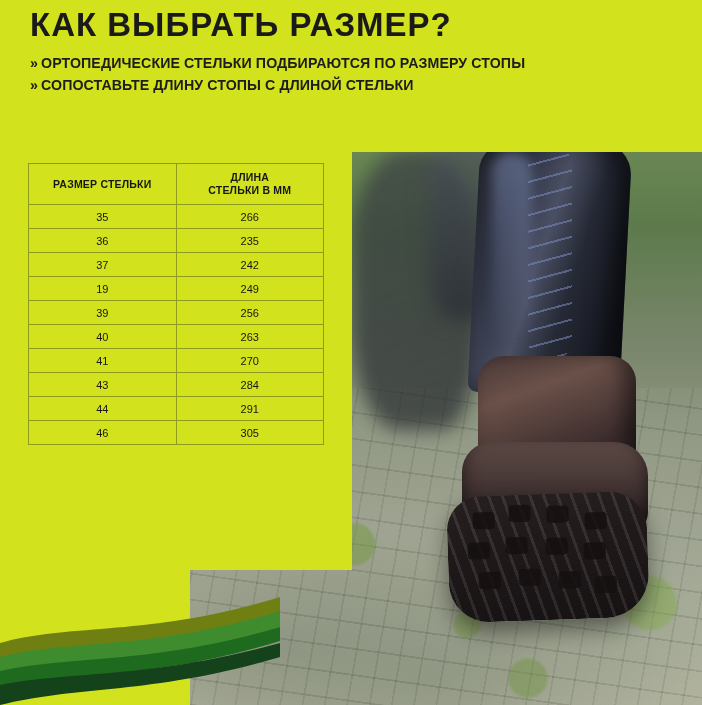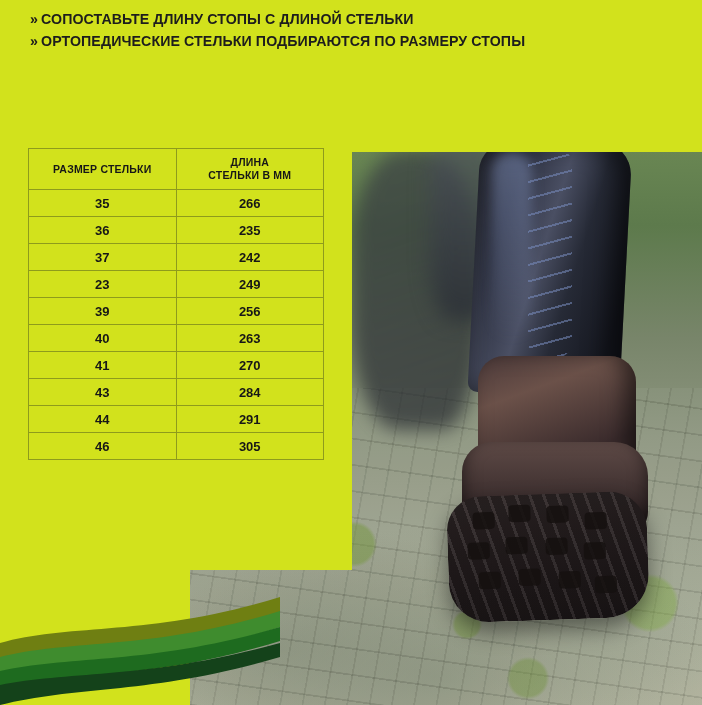--- a/index.html
+++ b/index.html
@@ -180,21 +180,21 @@
     letter-spacing: .1px;
   }
   .bullets li .chev {
     font-weight: bold;
     padding-right: 3px;
   }
 
   
   .table-wrap {
     position: absolute;
-    left: 28px; top: 148px;
+    left: 28px; top: 163px;
     width: 344px;
   }
   table.sizes {
     border-collapse: collapse;
     width: 296px;
     background: transparent;
   }
   table.sizes th, table.sizes td {
     border: 1px solid #8e9b1c;
     text-align: center;
@@ -202,22 +202,22 @@
     font-family: "Liberation Sans", sans-serif;
   }
   table.sizes th {
     font-size: 10.5px;
     font-weight: bold;
     padding: 7px 4px;
     line-height: 1.25;
     letter-spacing: .2px;
   }
   table.sizes td {
-    font-size: 13px;
-    font-weight: bold;
+    font-size: 11px;
+    font-weight: normal;
     padding: 5.5px 4px;
   }
   table.sizes col.c1 { width: 148px; }
   table.sizes col.c2 { width: 148px; }
 
   
   .swoosh {
     position: absolute;
     left: 0; bottom: 0;
     width: 280px; height: 160px;
@@ -265,26 +265,27 @@
 
   <svg class="swoosh" viewBox="0 0 280 160">
     <path d="M0,98 C70,78 150,92 280,52 L280,70 C150,112 80,96 0,118 Z" fill="#6f7f12"></path>
     <path d="M0,112 C70,94 150,106 280,66 L280,82 C150,124 80,110 0,132 Z" fill="#3f8c2e"></path>
     <path d="M0,126 C70,110 150,120 280,82 L280,96 C150,136 80,124 0,146 Z" fill="#1e6b1f"></path>
     <path d="M0,140 C70,126 150,134 280,98 L280,112 C150,150 80,140 0,160 Z" fill="#14421a"></path>
     <path d="M0,60 C40,66 60,96 52,160 L28,160 C40,104 24,80 0,76 Z" fill="#cfe01a" opacity="0.0"></path>
   </svg>
 
   <div class="content">
+    <h1 class="title">КАК ВЫБРАТЬ РАЗМЕР?</h1>
     <ul class="bullets">
       <li>
-        <span class="chev">»</span><span>СОПОСТАВЬТЕ ДЛИНУ СТОПЫ С ДЛИНОЙ СТЕЛЬКИ</span>
+        <span class="chev">»</span><span>ОРТОПЕДИЧЕСКИЕ СТЕЛЬКИ ПОДБИРАЮТСЯ ПО РАЗМЕРУ СТОПЫ</span>
       </li>
       <li>
-        <span class="chev">»</span><span>ОРТОПЕДИЧЕСКИЕ СТЕЛЬКИ ПОДБИРАЮТСЯ ПО РАЗМЕРУ СТОПЫ</span>
+        <span class="chev">»</span><span>СОПОСТАВЬТЕ ДЛИНУ СТОПЫ С ДЛИНОЙ СТЕЛЬКИ</span>
       </li>
     </ul>
   </div>
 
   <div class="table-wrap">
     <table class="sizes">
       <colgroup>
           <col class="c1">
           <col class="c2">
         </colgroup>
@@ -304,21 +305,21 @@
           </tr>
           <tr>
             <td>36</td>
             <td>235</td>
           </tr>
           <tr>
             <td>37</td>
             <td>242</td>
           </tr>
           <tr>
-            <td>23</td>
+            <td>19</td>
             <td>249</td>
           </tr>
           <tr>
             <td>39</td>
             <td>256</td>
           </tr>
           <tr>
             <td>40</td>
             <td>263</td>
           </tr>

